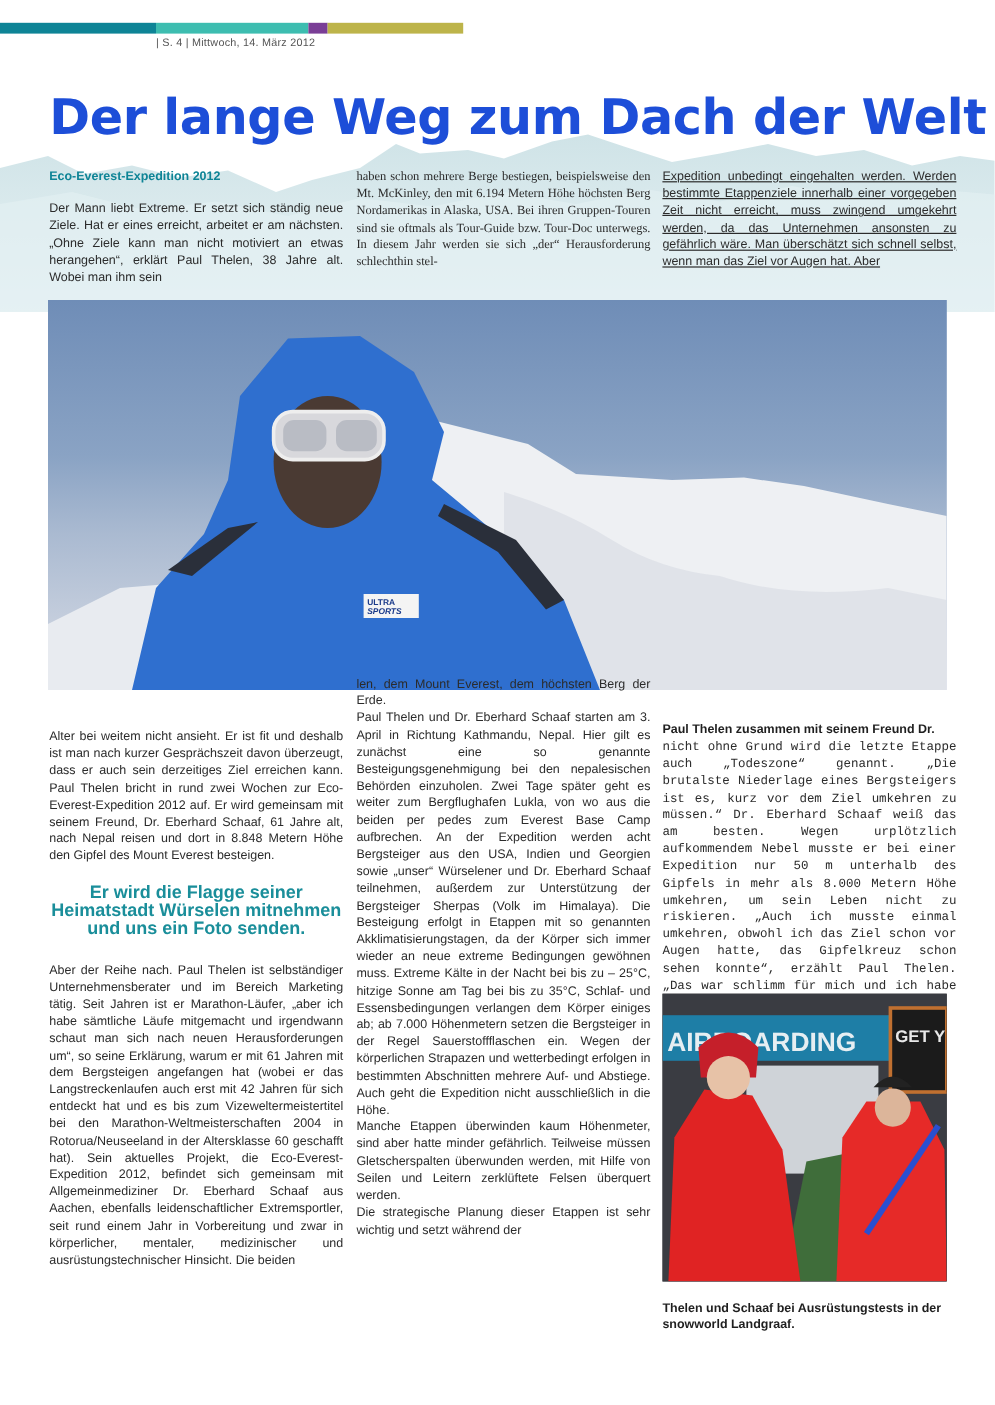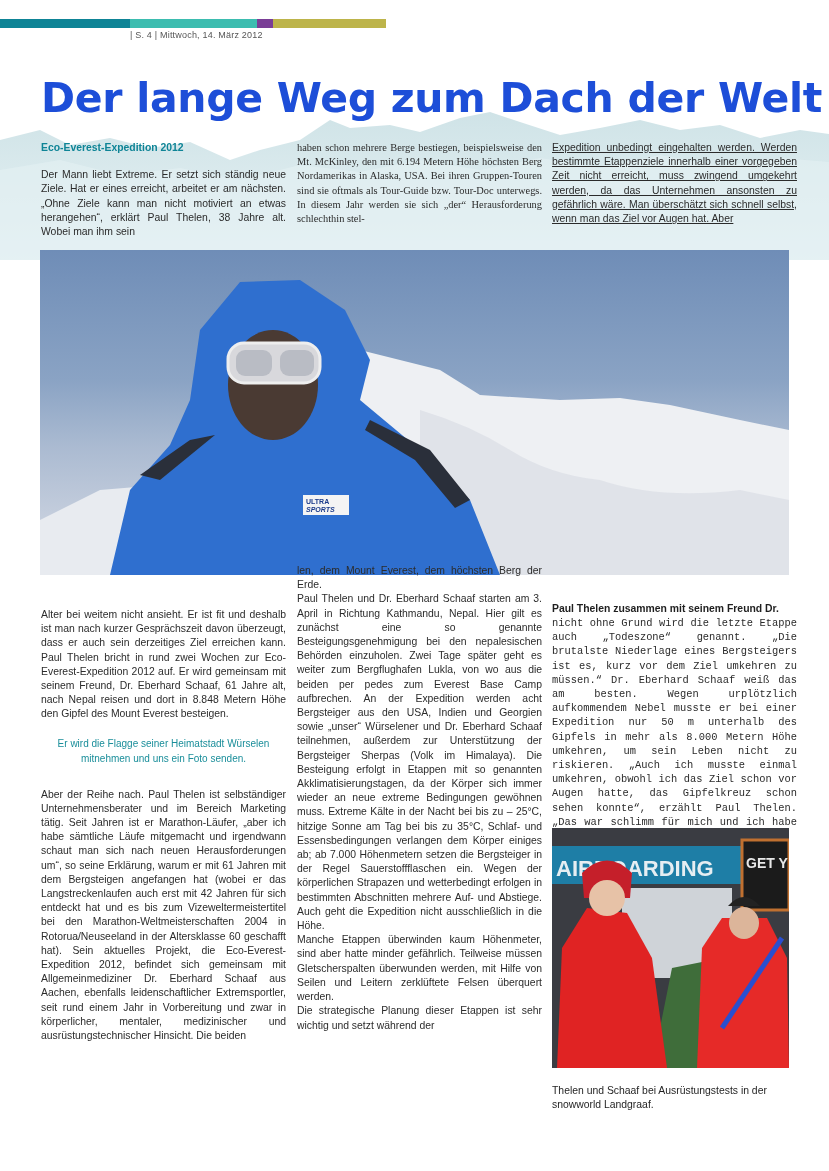--- a/index.html
+++ b/index.html
@@ -26,37 +26,37 @@
     font-family: "DejaVu Sans", sans-serif;
   }
   .col {
     position: absolute; width: 245px;
     font-size: 10.4px; line-height: 14.2px; text-align: justify;
     font-family: "Liberation Sans", sans-serif; color: #2b2b2b;
   }
   .col p { margin: 0; }
   .kicker { font-weight: bold; color: #0e8496; font-size: 10.4px; margin-bottom: 13px !important; }
   .pull-quote {
-    text-align: center; font-weight: normal; color: #1a8e9a;
-    font-size: 10px; line-height: 15px; margin: 14px 0 22px 0 !important;
+    text-align: center; font-weight: bold; color: #1a8e9a;
+    font-size: 15px; line-height: 15px; margin: 14px 0 22px 0 !important;
   }
   .main-photo {
     position: absolute; left: 40px; top: 250px; width: 749px; height: 325px; overflow: hidden;
     background: linear-gradient(180deg, #6f8db7 0%, #8aa3c4 40%, #aabad1 60%, #d9dde6 100%);
   }
   .side-photo {
     position: absolute; left: 552px; top: 828px; width: 237px; height: 240px; overflow: hidden;
     background: #2a2a2f;
   }
   .caption-top {
     position: absolute; left: 552px; top: 591px; font-weight: bold;
     font-size: 10.4px; color: #1f1f1f; margin-top: 12px;
   }
   .caption-bottom {
-    position: absolute; left: 552px; top: 1084px; font-weight: normal;
+    position: absolute; left: 552px; top: 1084px; font-weight: bold;
     font-size: 10.4px; line-height: 14px; color: #1f1f1f; width: 245px;
   }
 </style>
 </head>
 <body>
 
 <div class="color-bar">
   <span class="seg1"></span>
   <span class="seg2"></span>
   <span class="seg3"></span>

